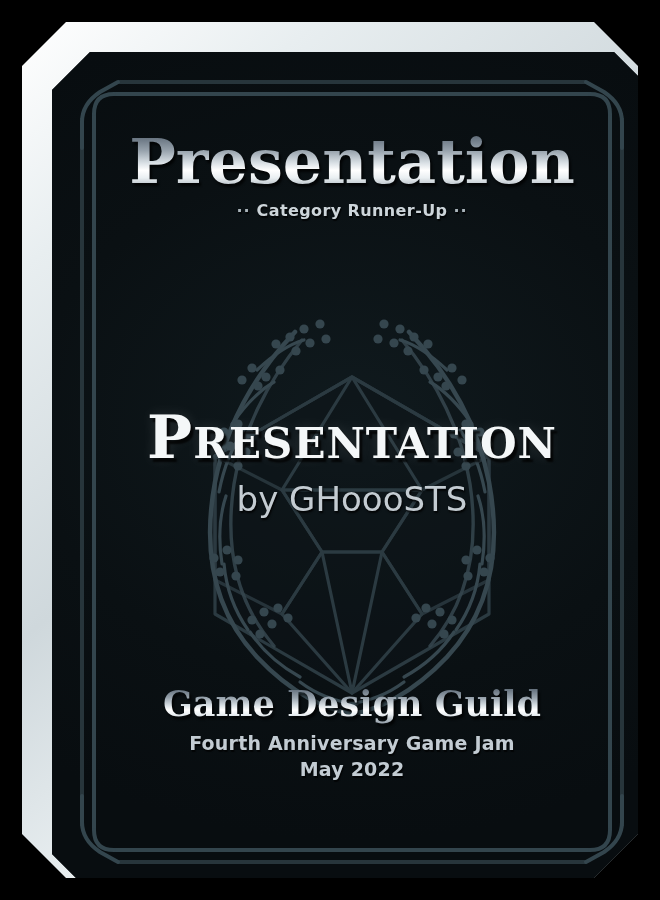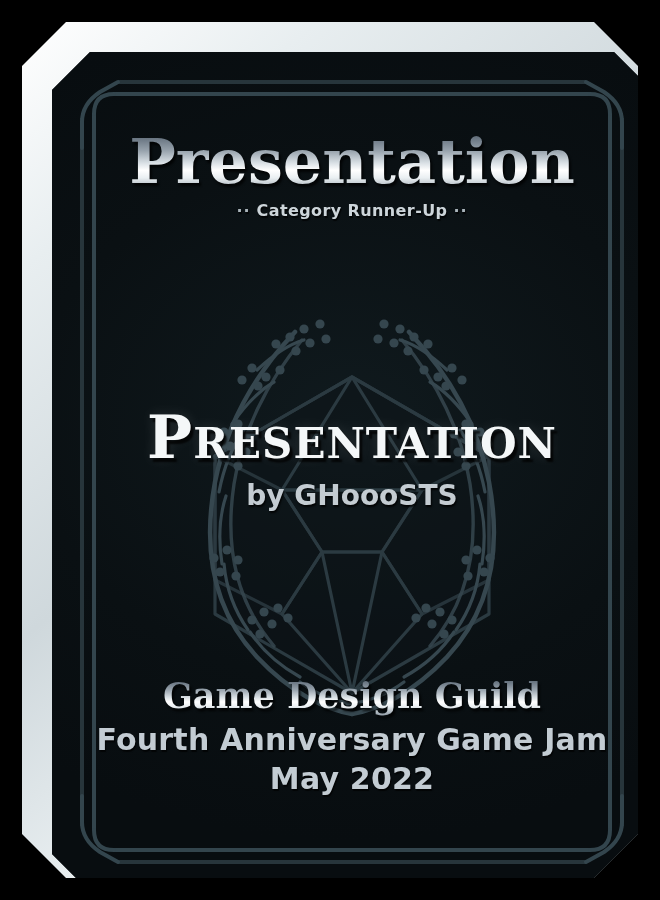--- a/index.html
+++ b/index.html
@@ -130,47 +130,47 @@
     line-height: 1;
     font-variant: small-caps;
     letter-spacing: 1px;
     color: #f4f7f8;
     text-shadow: 3px 4px 2px rgba(0,0,0,0.8), 0 0 14px rgba(255,255,255,0.12);
     white-space: nowrap;
   }
   .game-author {
     margin: 12px 0 4px 0;
     font-family: "DejaVu Sans", "Liberation Sans", sans-serif;
-    font-weight: bold;
-    font-size: 28px;
+    font-weight: normal;
+    font-size: 34px;
     color: #c4ccd2;
     text-shadow: 1px 2px 2px rgba(0,0,0,0.85);
   }
 
   
   .footer {
     position: absolute;
     top: 625px;
     left: 0;
     width: 600px;
     text-align: center;
   }
   .org-name {
-    margin: 0;
+    margin: 8px;
     font-family: "DejaVu Serif", "Liberation Serif", serif;
     font-weight: bold;
     font-size: 35px;
     line-height: 1.1;
     filter: drop-shadow(2px 3px 1px rgba(0,0,0,0.75));
   }
   .event-name, .event-date {
     margin: 6px 0 0 0;
     font-family: "DejaVu Sans", "Liberation Sans", sans-serif;
     font-weight: bold;
-    font-size: 30px;
+    font-size: 19px;
     letter-spacing: 0.2px;
     color: #c3ccd3;
     text-shadow: 1px 2px 1px rgba(0,0,0,0.7);
   }
   .event-date { margin-top: 4px; }
 </style>
 </head>
 <body>
 
 <div class="stage">

